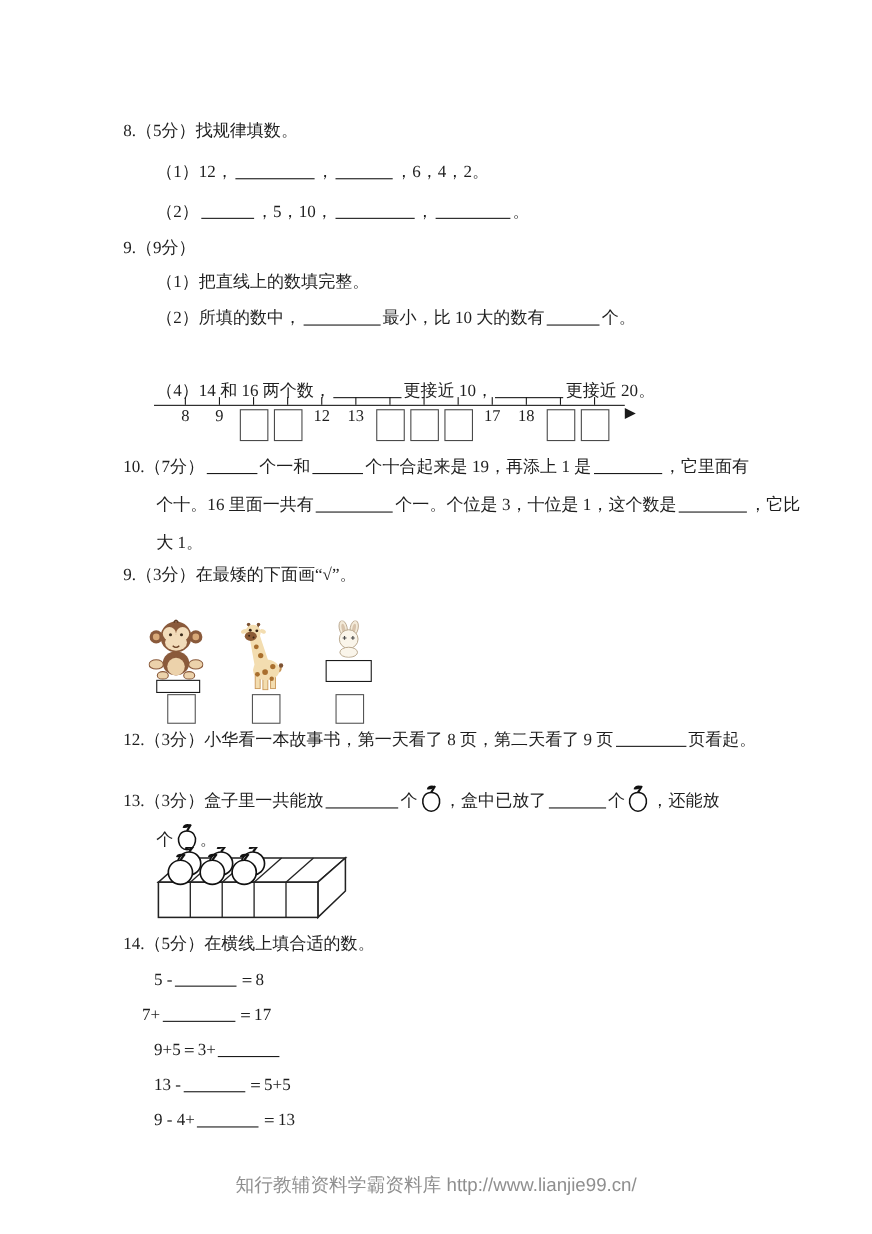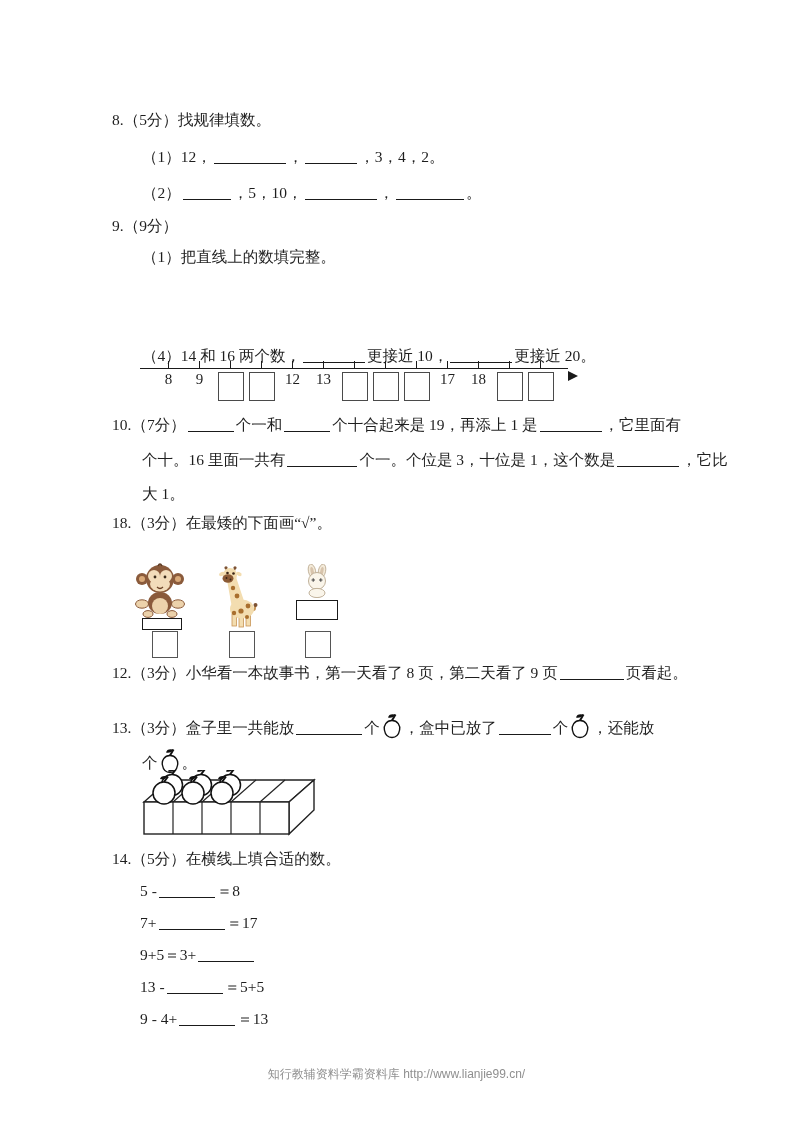--- a/index.html
+++ b/index.html
@@ -21,38 +21,41 @@
   .nl-cell{width:31px;display:flex;flex-direction:column;align-items:center;}
   .nl-tick{width:1.5px;height:7px;background:#1a1a1a;}
   .nl-num{margin-top:3px;font-size:15px;}
   .nl-box{margin-top:4px;width:24px;height:27px;border:1.6px solid #4a4a4a;background:#fff;}
   
   .platform{position:absolute;border:1.6px solid #1a1a1a;background:#fff;}
   .checkbox{position:absolute;width:24px;height:25px;border:1.3px solid #555;background:#fff;}
   .animal{position:absolute;}
   .apple-inline{width:22px;height:28px;vertical-align:-7px;margin:0 1px;}
   .footer{position:absolute;left:0;top:1066px;width:793px;text-align:center;
-    font-family:"Liberation Sans","DejaVu Sans",sans-serif;font-size:12px;color:#8f8f8f;}
+    font-family:"Liberation Sans","DejaVu Sans",sans-serif;font-size:17px;color:#8f8f8f;}
   .seg{white-space:pre;}
 </style>
 </head>
 <body>
 
 <div class="page">
 
   <div class="abs" style="left:112px;top:110px">8.（5分）找规律填数。</div>
   <div class="abs" style="left:142px;top:147px">
-    <span class="seg">（1）12，</span><span class="blank w72"></span><span class="seg">，</span><span class="blank w52"></span><span class="seg">，3，4，2。</span>
+    <span class="seg">（1）12，</span><span class="blank w72"></span><span class="seg">，</span><span class="blank w52"></span><span class="seg">，6，4，2。</span>
   </div>
   <div class="abs" style="left:142px;top:183px">
     <span class="seg">（2）</span><span class="blank w48"></span><span class="seg">，5，10，</span><span class="blank w72"></span><span class="seg">，</span><span class="blank w68"></span><span class="seg">。</span>
   </div>
 
   <div class="abs" style="left:112px;top:216px">9.（9分）</div>
   <div class="abs" style="left:142px;top:247px">（1）把直线上的数填完整。</div>
+  <div class="abs" style="left:142px;top:280px">
+    <span class="seg">（2）所填的数中，</span><span class="blank w70"></span><span class="seg">最小，比 10 大的数有</span><span class="blank w48"></span><span class="seg">个。</span>
+  </div>
   <div class="abs" style="left:142px;top:346px">
     <span class="seg">（4）14 和 16 两个数，</span><span class="blank w62"></span><span class="seg">更接近 10，</span><span class="blank w62"></span><span class="seg">更接近 20。</span>
   </div>
 
   <div class="numberline">
     <div class="nl-axis">
         <div class="nl-arrow"></div>
       </div>
     <div class="nl-cells">
         <div class="nl-cell">
@@ -111,21 +114,21 @@
   </div>
 
   <div class="abs" style="left:112px;top:415px">
     <span class="seg">10.（7分）</span><span class="blank w46"></span><span class="seg">个一和</span><span class="blank w46"></span><span class="seg">个十合起来是 19，再添上 1 是</span><span class="blank w62"></span><span class="seg">，它里面有</span>
   </div>
   <div class="abs" style="left:142px;top:450px">
     <span class="seg">个十。16 里面一共有</span><span class="blank w70"></span><span class="seg">个一。个位是 3，十位是 1，这个数是</span><span class="blank w62"></span><span class="seg">，它比</span>
   </div>
   <div class="abs" style="left:142px;top:484px">大 1。</div>
 
-  <div class="abs" style="left:112px;top:513px">18.（3分）在最矮的下面画“√”。</div>
+  <div class="abs" style="left:112px;top:513px">9.（3分）在最矮的下面画“√”。</div>
 
   <svg class="animal" style="left:135px;top:560px" width="50" height="58" viewBox="0 0 50 58">
     <ellipse cx="7" cy="44" rx="6.5" ry="4.2" fill="#ecd2ab" stroke="#8a5a3b"></ellipse>
     <ellipse cx="43" cy="44" rx="6.5" ry="4.2" fill="#ecd2ab" stroke="#8a5a3b"></ellipse>
     <ellipse cx="25" cy="43" rx="12" ry="11" fill="#8a5a3b"></ellipse>
     <ellipse cx="25" cy="46" rx="8" ry="8" fill="#ecd2ab"></ellipse>
     <ellipse cx="13" cy="54" rx="5" ry="3.4" fill="#ecd2ab" stroke="#8a5a3b"></ellipse>
     <ellipse cx="37" cy="54" rx="5" ry="3.4" fill="#ecd2ab" stroke="#8a5a3b"></ellipse>
     <circle cx="7" cy="19" r="6" fill="#8a5a3b"></circle>
       <circle cx="7" cy="19" r="3" fill="#d9a978"></circle>
@@ -253,21 +256,21 @@
           <path d="M80 12 L84 6.5" stroke="#111" stroke-width="2" fill="none"></path>
           <path d="M84 6.5 Q77 5 76 9 Q81 10 84 6.5 Z" fill="#111"></path>
         </g>
     </g>
   </svg>
 
   <div class="abs" style="left:112px;top:849px">14.（5分）在横线上填合适的数。</div>
   <div class="abs" style="left:140px;top:881px">
     <span class="seg">5 -</span><span class="blank w56"></span><span class="seg">＝8</span>
   </div>
-  <div class="abs" style="left:140px;top:913px">
+  <div class="abs" style="left:129px;top:913px">
     <span class="seg">7+</span><span class="blank w66"></span><span class="seg">＝17</span>
   </div>
   <div class="abs" style="left:140px;top:945px">
     <span class="seg">9+5＝3+</span><span class="blank w56"></span>
   </div>
   <div class="abs" style="left:140px;top:977px">
     <span class="seg">13 -</span><span class="blank w56"></span><span class="seg">＝5+5</span>
   </div>
   <div class="abs" style="left:140px;top:1009px">
     <span class="seg">9 - 4+</span><span class="blank w56"></span><span class="seg">＝13</span>

